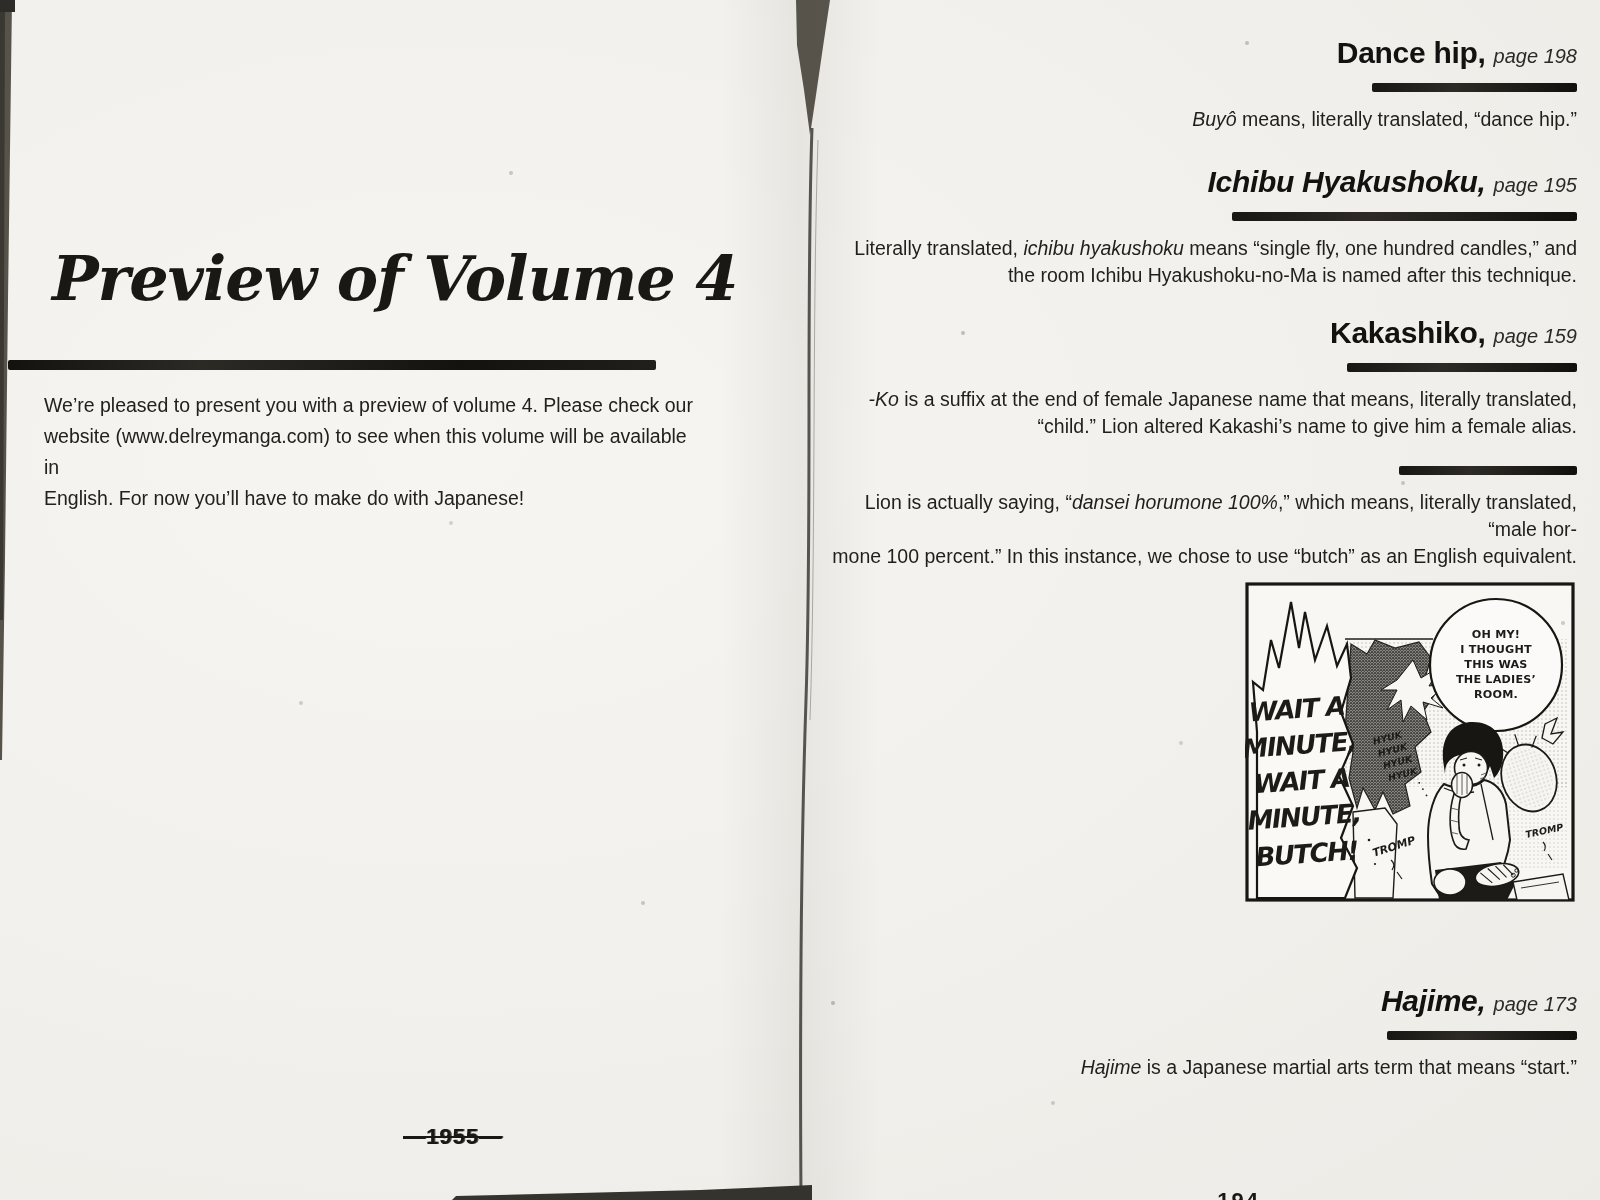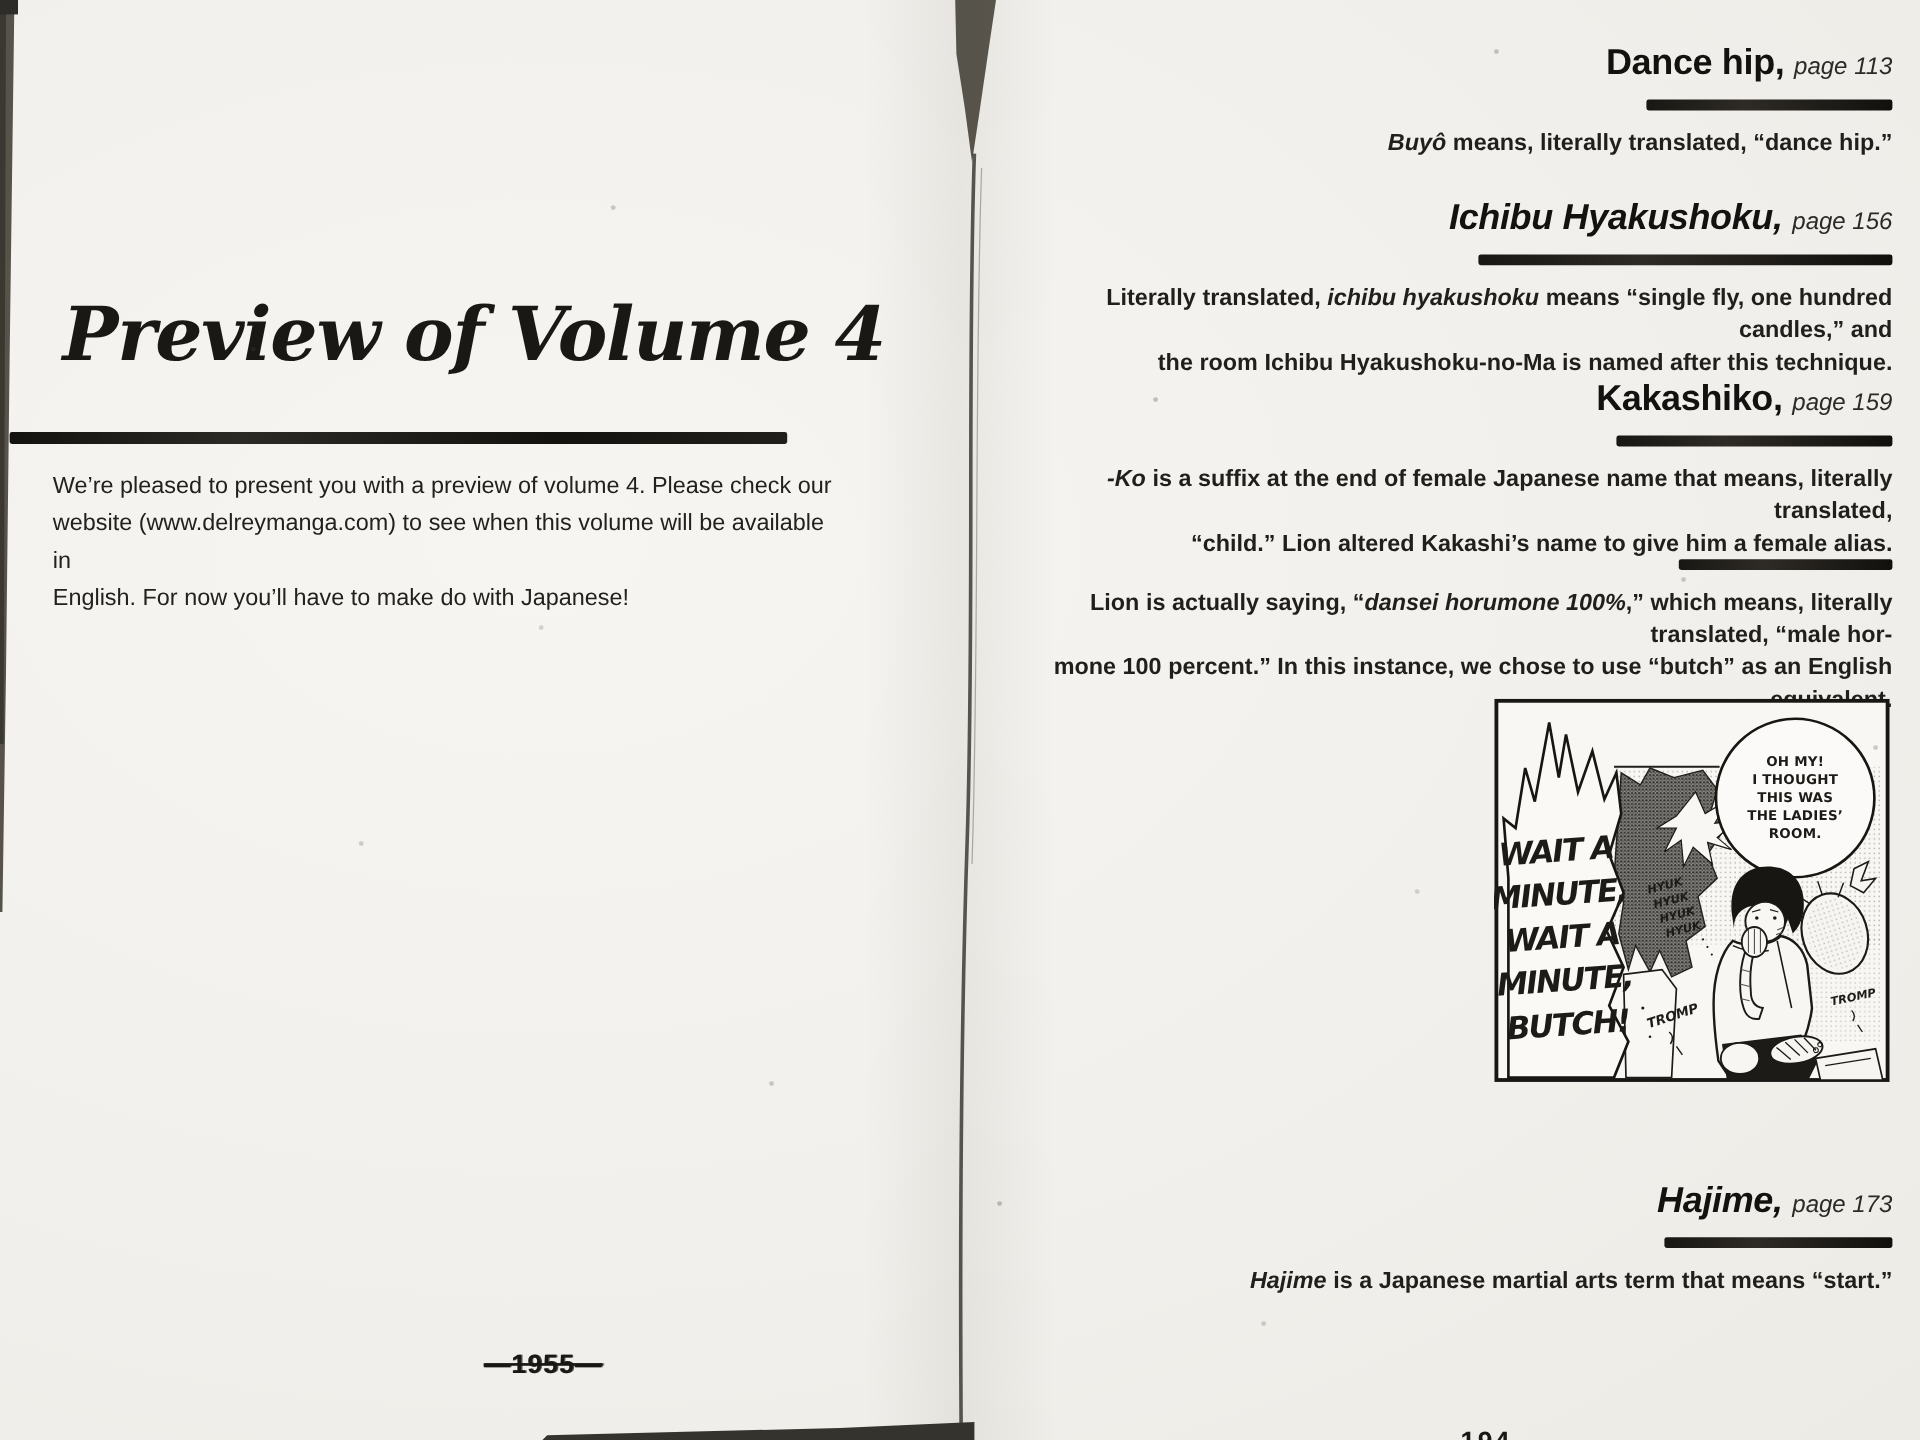--- a/index.html
+++ b/index.html
@@ -33,21 +33,21 @@
     text-decoration:line-through;text-decoration-thickness:2px;
     letter-spacing:1px;text-shadow:1.2px 0 0 rgba(25,24,21,.75);}
   .folio-right{left:1092px;top:1188px;width:200px;letter-spacing:2px;}
   
   .entry{position:absolute;right:23px;width:745px;text-align:right;}
   .entry h2{margin:0;font-size:30px;line-height:34px;font-weight:bold;color:#131210;letter-spacing:-.3px;}
   .entry h2 .page-ref{font-size:20px;font-weight:normal;font-style:italic;color:#2b2a26;letter-spacing:0;}
   .term-italic .term{font-style:italic;text-align:right;}
   .entry .rule{height:9px;margin:10px 0 0 auto;border-radius:2px;
     background:linear-gradient(90deg,#191713,#2e2b26 40%,#12100d);}
-  .entry p{margin:14px 0 0;font-size:19.5px;line-height:27px;color:#201f1b;white-space:pre-line;font-weight:bold;}
+  .entry p{margin:14px 0 0;font-size:19.5px;line-height:27px;color:#201f1b;white-space:pre-line;}
   .it{font-style:italic;}
   .rule-w1{width:205px;} .rule-w2{width:345px;} .rule-w3{width:230px;} .rule-w4{width:178px;} .rule-w5{width:190px;}
   
   .panel{position:absolute;left:1245px;top:582px;width:330px;height:320px;}
   .panel text{fill:#1c1b17;}
   .wait-line{font-family:"DejaVu Sans",sans-serif;font-weight:bold;font-style:italic;
     font-size:26px;letter-spacing:-1.5px;text-anchor:middle;}
   .bub-line{font-family:"DejaVu Sans",sans-serif;font-weight:bold;font-size:11.2px;
     letter-spacing:.2px;text-anchor:middle;}
   .sfx{font-family:"DejaVu Sans",sans-serif;font-weight:bold;font-style:italic;text-anchor:middle;}
@@ -73,28 +73,28 @@
     <p class="intro">We’re pleased to present you with a preview of volume 4. Please check our
 website (www.delreymanga.com) to see when this volume will be available in
 English. For now you’ll have to make do with Japanese!</p>
     <div class="folio folio-left">—1955—</div>
   </div>
 
   <div>
 
     <div class="entry" style="top:36px">
       <h2><span class="term">Dance hip,</span>
-        <span class="page-ref">page 113</span></h2>
+        <span class="page-ref">page 198</span></h2>
       <div class="rule rule-w1"></div>
       <p><span class="it">Buyô</span><span> means, literally translated, “dance hip.”</span></p>
     </div>
 
     <div class="entry term-italic" style="top:165px">
       <h2><span class="term">Ichibu Hyakushoku,</span>
-        <span class="page-ref">page 156</span></h2>
+        <span class="page-ref">page 195</span></h2>
       <div class="rule rule-w2"></div>
       <p><span>Literally translated, </span><span class="it">ichibu hyakushoku</span><span> means “single fly, one hundred candles,” and
 the room Ichibu Hyakushoku-no-Ma is named after this technique.</span></p>
     </div>
 
     <div class="entry" style="top:316px">
       <h2><span class="term">Kakashiko,</span>
         <span class="page-ref">page 159</span></h2>
       <div class="rule rule-w3"></div>
       <p><span class="it">-Ko</span><span> is a suffix at the end of female Japanese name that means, literally translated,

